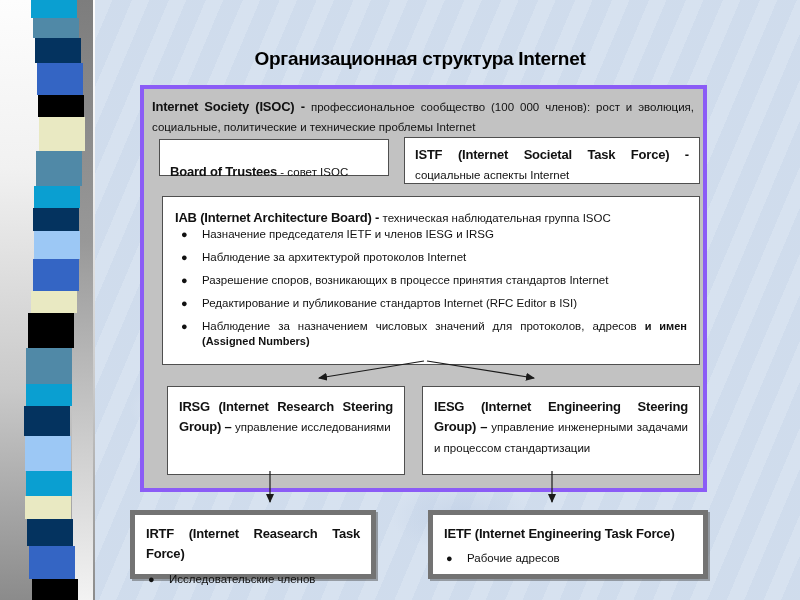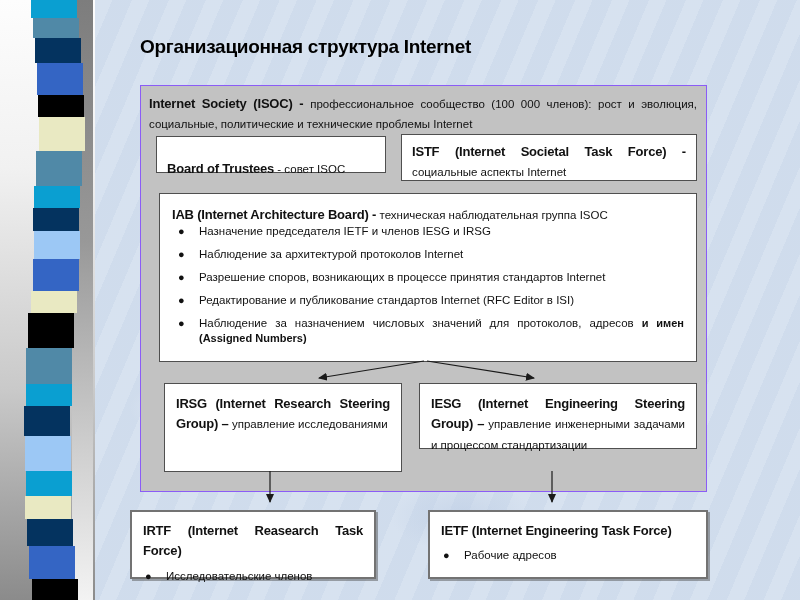--- a/index.html
+++ b/index.html
@@ -24,46 +24,46 @@
     position:absolute;left:95px;top:0;right:0;bottom:0;
     background-color:#d3dfee;
     background-image:
       radial-gradient(ellipse 130px 60px at 28% 22%, rgba(255,255,255,.5), transparent 65%),
       radial-gradient(ellipse 150px 70px at 72% 58%, rgba(255,255,255,.45), transparent 65%),
       radial-gradient(ellipse 110px 55px at 52% 86%, rgba(188,204,228,.55), transparent 65%),
       radial-gradient(ellipse 100px 48px at 14% 68%, rgba(255,255,255,.4), transparent 65%),
       repeating-linear-gradient(113deg, rgba(255,255,255,.10) 0 16px, rgba(186,202,226,.14) 16px 34px);
   }
   .page-title{
-    position:absolute;left:45px;top:36px;width:560px;height:28px;
-    text-align:left;font-size:19px;font-weight:bold;letter-spacing:-0.3px;color:#000;
+    position:absolute;left:45px;top:48px;width:560px;height:28px;
+    text-align:center;font-size:19px;font-weight:bold;letter-spacing:-0.3px;color:#000;
   }
   
   .gray-panel{
     position:absolute;left:140px;top:85px;width:567px;height:407px;
-    background:#c2c2c2;border:1px solid #8b5cf6;box-sizing:border-box;
+    background:#c2c2c2;border:4px solid #8b5cf6;box-sizing:border-box;
   }
   .box{position:absolute;background:#fff;border:1px solid #4f4f4f;box-sizing:border-box;}
   .hd{font-weight:bold;font-size:13px;letter-spacing:-0.2px;}
   .ds{font-size:11.5px;}
   p.mix{margin:0;line-height:1.28;text-align:justify;}
   .isoc-text{position:absolute;left:8px;top:7px;right:9px;}
   .board-box{left:15px;top:50px;width:230px;height:37px;padding:9px 10px;}
   .board-box p{text-align:left;white-space:nowrap;margin-top:12px;}
   .istf-box{left:260px;top:48px;width:296px;height:47px;padding:6px 10px;}
   .iab-box{left:18px;top:107px;width:538px;height:169px;padding:10px 12px 6px 12px;}
   .iab-head{margin:0 0 11px 2px;}
   ul.blist{list-style:none;margin:0;padding:0;}
   ul.blist li{display:flex;margin:0 0 8.5px;padding-left:6px;}
   .dot{flex:0 0 21px;font-size:11px;line-height:1.3;}
   .btxt{flex:1;font-size:11.5px;line-height:1.26;text-align:justify;}
   .btxt b{font-size:11px;}
   .irsg-box{left:23px;top:297px;width:238px;height:89px;padding:9px 11px;}
-  .iesg-box{left:278px;top:297px;width:278px;height:66px;padding:9px 11px;}
-  .bottom-box{position:absolute;background:#fff;border:2px solid #737373;box-sizing:border-box;
+  .iesg-box{left:278px;top:297px;width:278px;height:89px;padding:9px 11px;}
+  .bottom-box{position:absolute;background:#fff;border:5px solid #737373;box-sizing:border-box;
     box-shadow:2px 2px 0 rgba(70,70,70,.45);padding:8px 11px;}
   .irtf-box{left:130px;top:510px;width:246px;height:69px;}
   .ietf-box{left:428px;top:510px;width:280px;height:69px;}
   .bottom-box ul.blist{margin-top:8px;}
   .bottom-box ul.blist li{margin-bottom:0;padding-left:2px;}
   
   .arrows{position:absolute;left:0;top:0;width:800px;height:600px;pointer-events:none;}
 </style>
 </head>
 <body>

